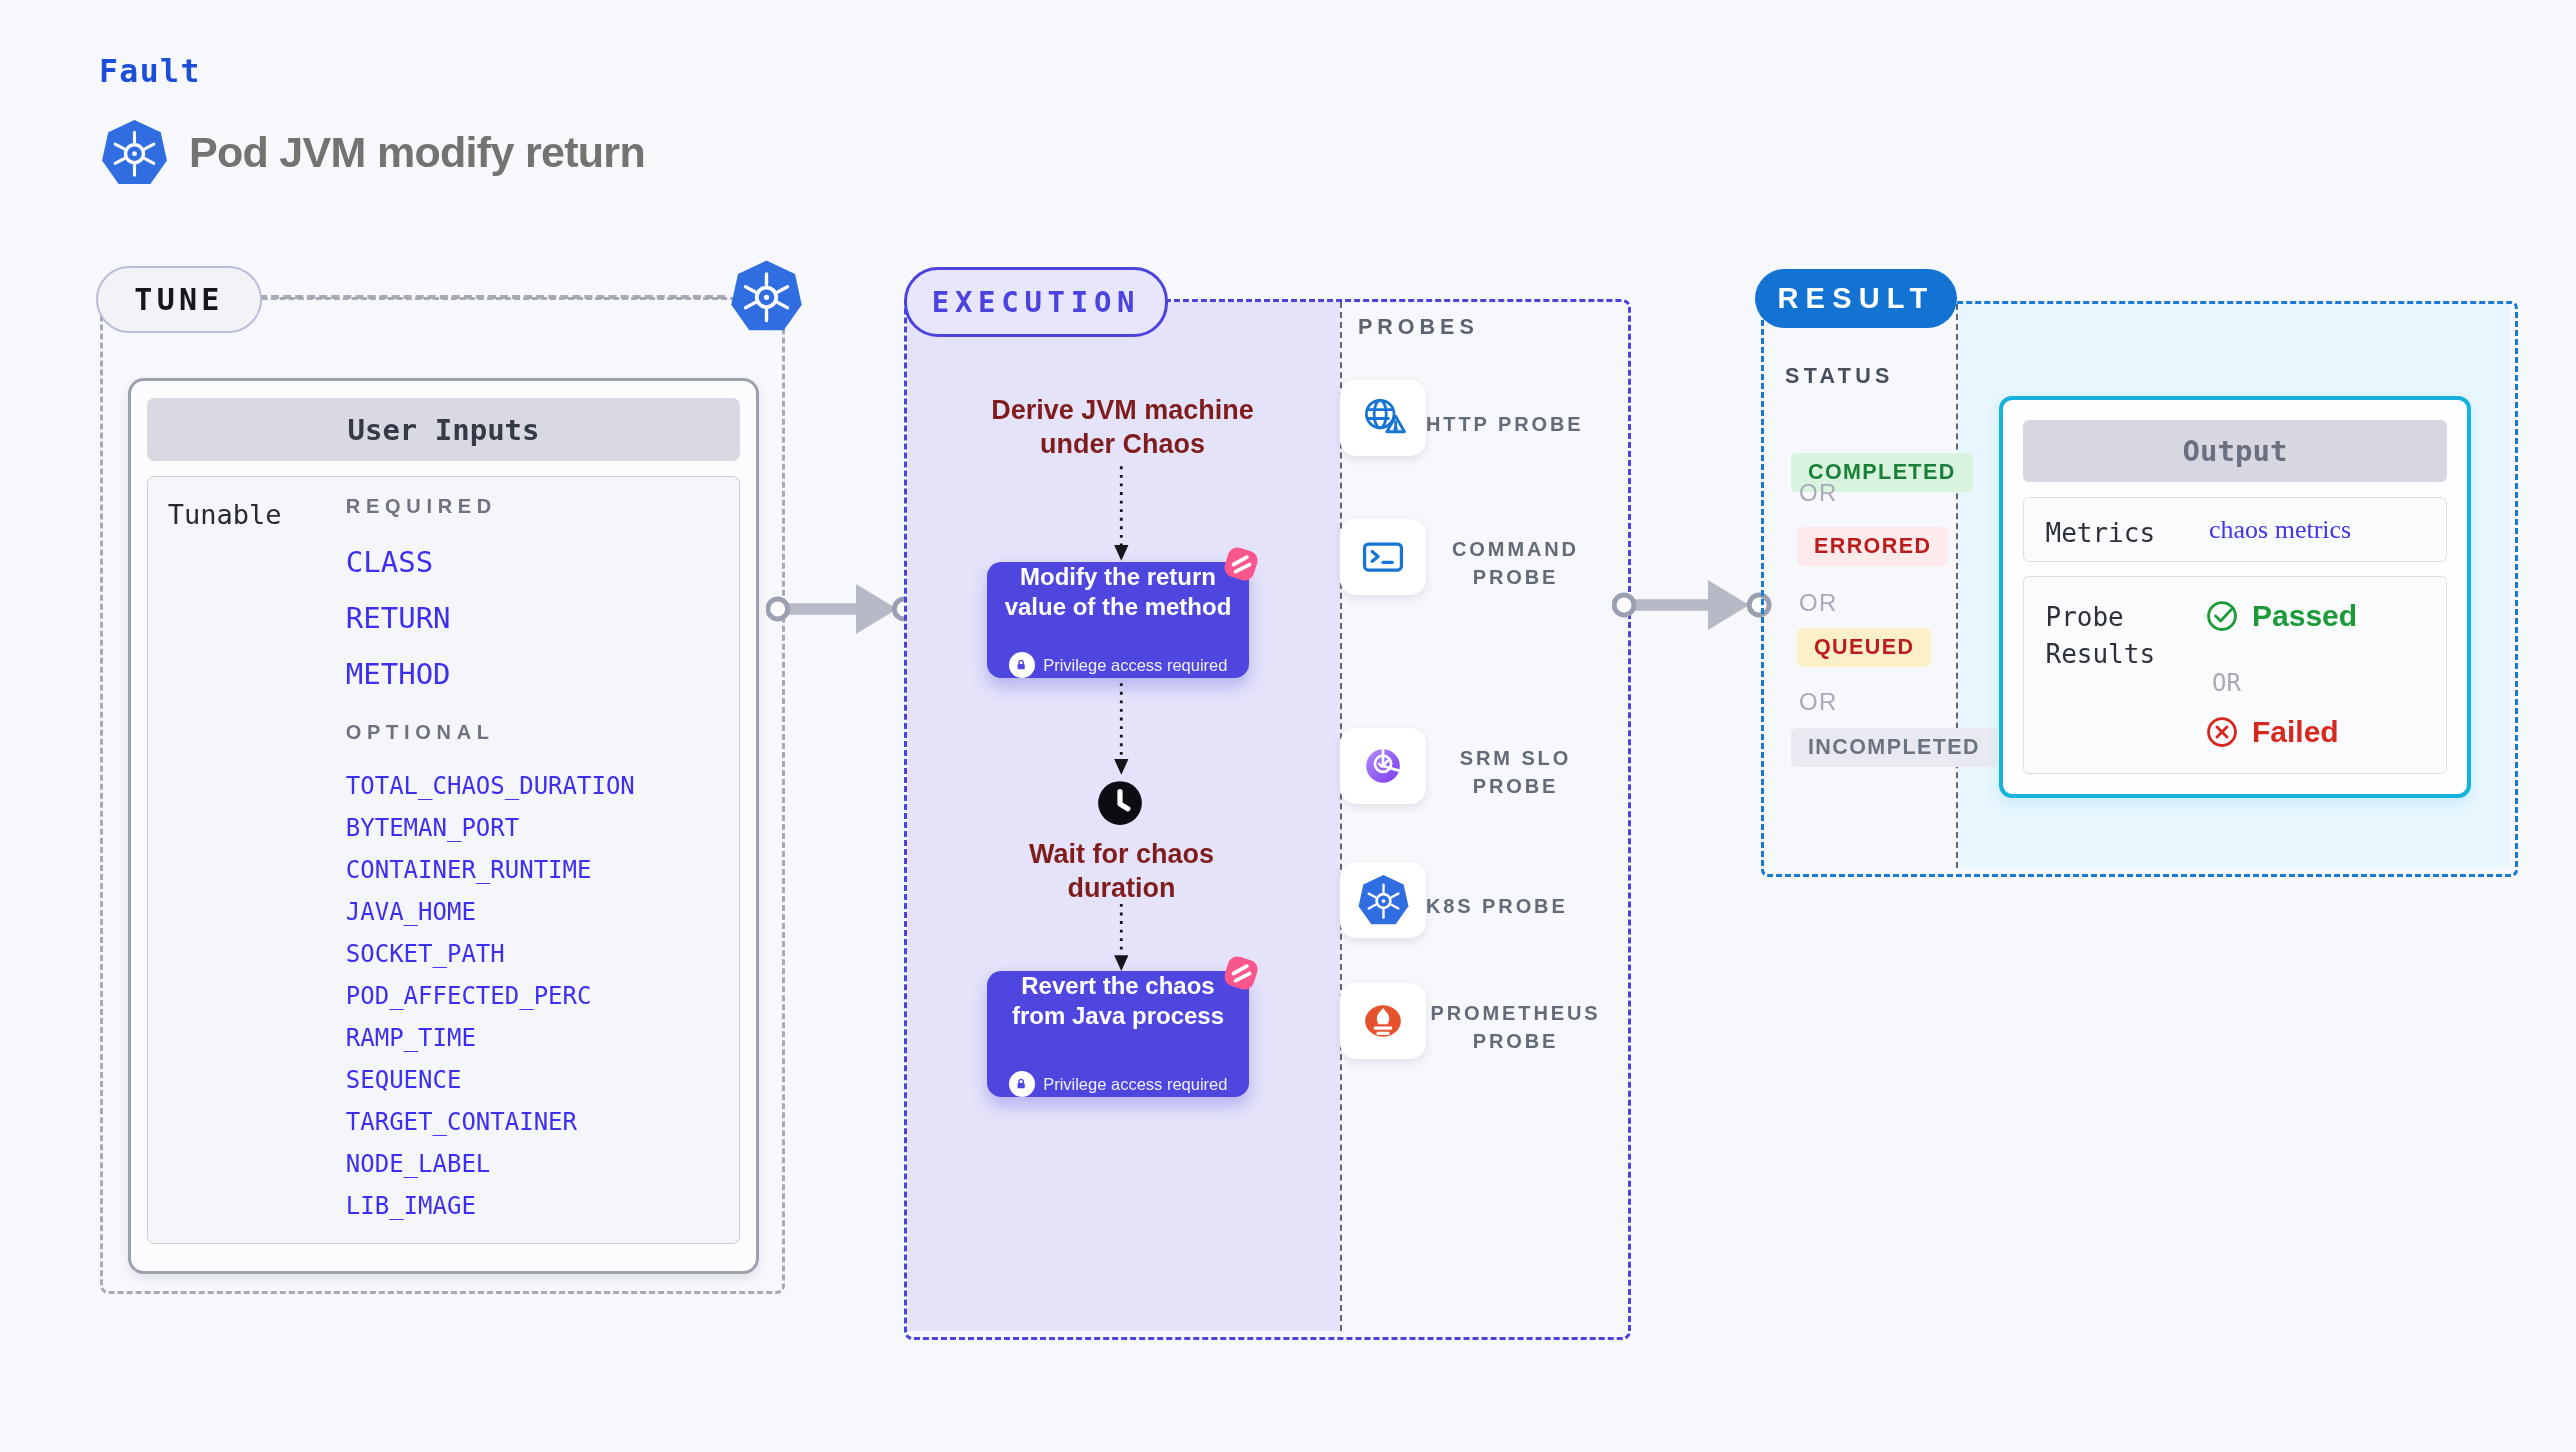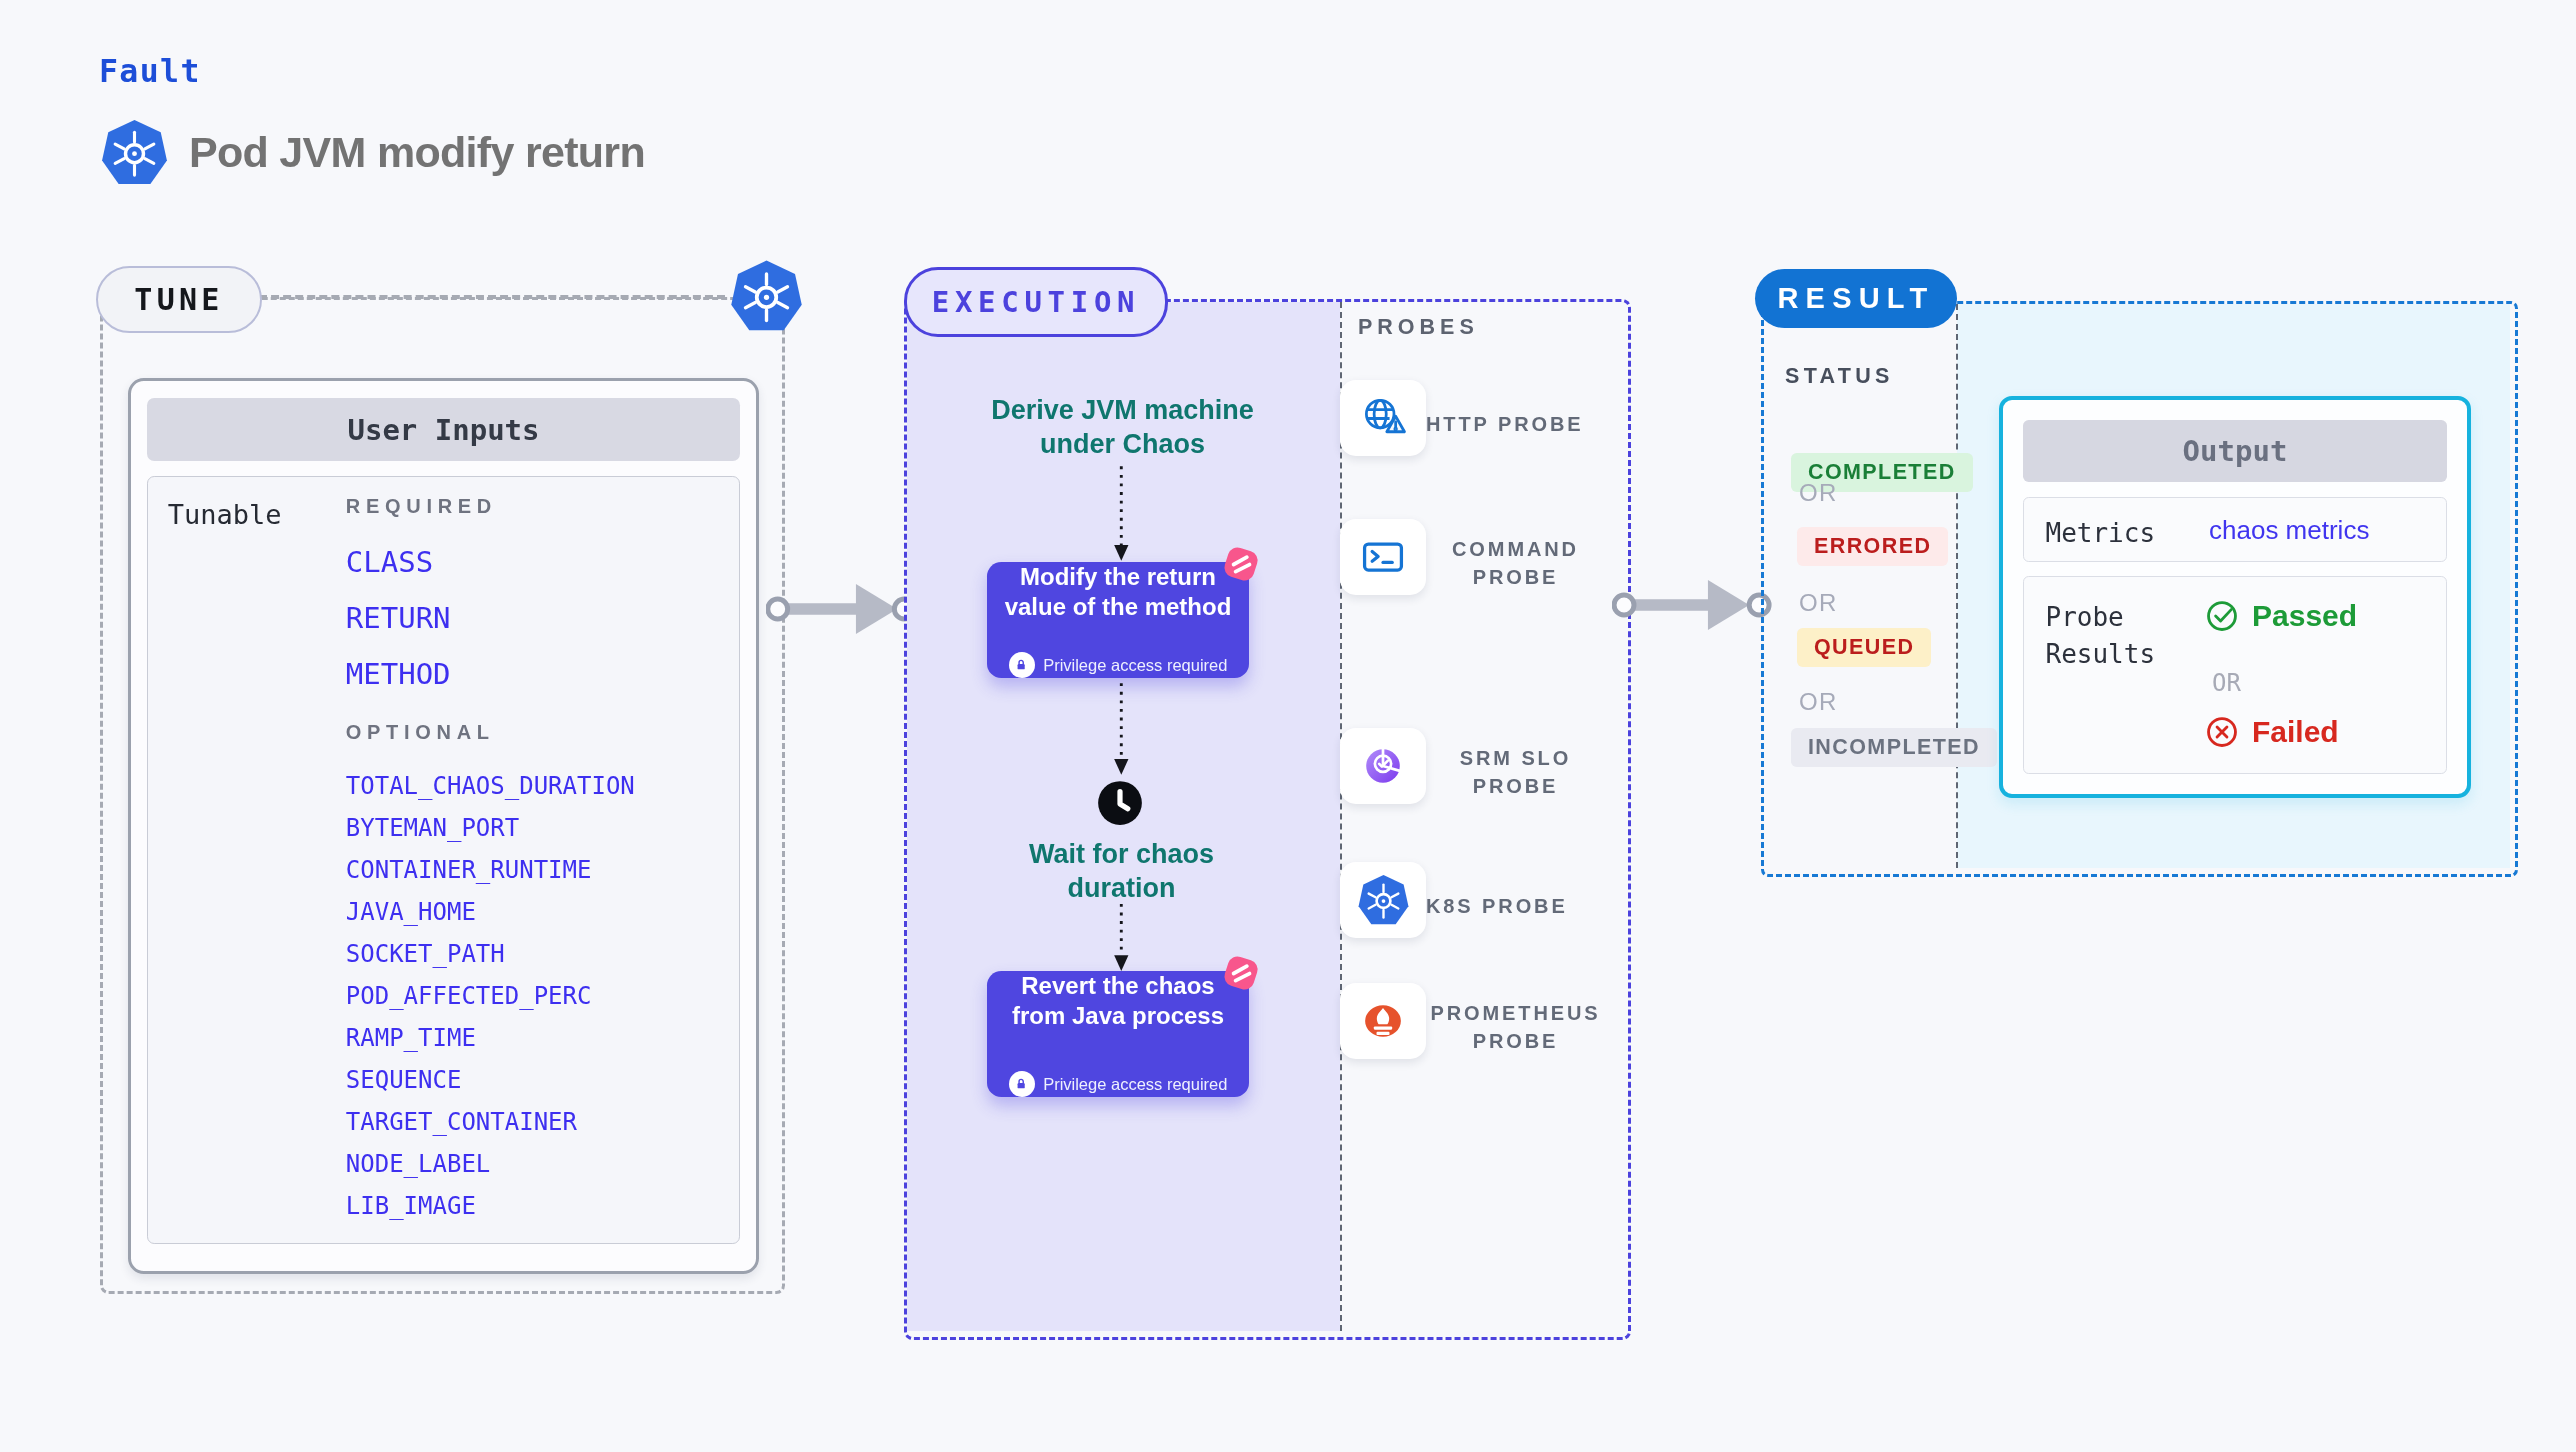--- a/index.html
+++ b/index.html
@@ -32,21 +32,21 @@
   .ui-card-header{background:#d8d9e3;border-radius:7.2px;display:flex;align-items:center;justify-content:center;
     font-family:"DejaVu Sans Mono",monospace;font-size:29px;color:#343a46;font-weight:bold}
   .ui-list{background:#f5f6fa;border:1.4px solid #c9ccd6;border-radius:7.2px}
   .tunable{font-family:"DejaVu Sans Mono",monospace;font-size:27px;color:#262a33}
   .req-label{font-size:20px;font-weight:bold;color:#6f7380;letter-spacing:5.7px}
   .req-item{font-family:"DejaVu Sans Mono",monospace;font-size:29px;color:#3d2ff0;height:56px;line-height:47px}
   .opt-item{font-family:"DejaVu Sans Mono",monospace;font-size:24px;color:#3d2ff0;height:42px;line-height:37px}
 
   
   .lavender{background:#e4e3fa}
-  .step-text{font-size:27px;font-weight:bold;color:#0f766e;text-align:center;line-height:1.27}
+  .step-text{font-size:27px;font-weight:bold;color:#7f1d1d;text-align:center;line-height:1.27}
   .chaos-box{background:#4f46e0;border-radius:14.3px;box-shadow:0 8.6px 15.8px rgba(79,70,224,.30);
     display:flex;flex-direction:column;align-items:center;justify-content:space-between}
   .chaos-box .bt{color:#ffffff;font-size:24px;font-weight:bold;text-align:center;line-height:1.25}
   .lock-row{display:flex;align-items:center;margin-top:10px}
   .lock-badge{width:26px;height:26px;border-radius:50%;background:#ffffff;display:flex;align-items:center;justify-content:center;margin-right:8.6px}
   .priv-text{color:#eef0fe;font-size:16.5px;font-weight:500}
 
   
   .probes-label{font-size:21.5px;font-weight:bold;letter-spacing:5px;color:#5d6370}
   .probe-item{position:absolute;width:285px;display:flex;align-items:center}
@@ -57,21 +57,21 @@
   
   .cyan-zone{background:#e8f6fd}
   .status-label{font-size:21.5px;font-weight:bold;letter-spacing:4.3px;color:#474e5c}
   .status-badge{display:inline-block;padding:7.2px 17px;border-radius:5.7px;font-size:21.5px;font-weight:bold;letter-spacing:1.4px}
   .or-text{font-size:24px;font-weight:500;color:#a6aab9;letter-spacing:1.4px}
   .output-card{background:#fdfeff;border:4.3px solid #16b2de;border-radius:13px;box-shadow:0 5.7px 13px rgba(22,178,222,.14)}
   .output-header{background:#d6d7e1;border-radius:5.7px;display:flex;align-items:center;justify-content:center;
     font-family:"DejaVu Sans Mono",monospace;font-size:29px;font-weight:bold;color:#6a7080}
   .output-row{background:#fafbfd;border:1.4px solid #dbdee6;border-radius:5.7px}
   .out-label{font-family:"DejaVu Sans Mono",monospace;font-size:26px;color:#2c313c;line-height:1.45}
-  .out-value{font-family:Liberation Sans, sans-serif;font-size:26px;color:#4035ef}
+  .out-value{font-family:Liberation Serif, serif;font-size:26px;color:#4035ef}
   .passed-text{font-size:30px;font-weight:bold;color:#1d9b38;margin-left:13px}
   .failed-text{font-size:30px;font-weight:bold;color:#d7281f;margin-left:13px}
   .or-mono{font-family:"DejaVu Sans Mono",monospace;font-size:24px;color:#a7aab6}
   .res-row{display:flex;align-items:center}
 </style>
 </head>
 <body>
 
 <svg width="0" height="0" style="position:absolute">
   <defs>

